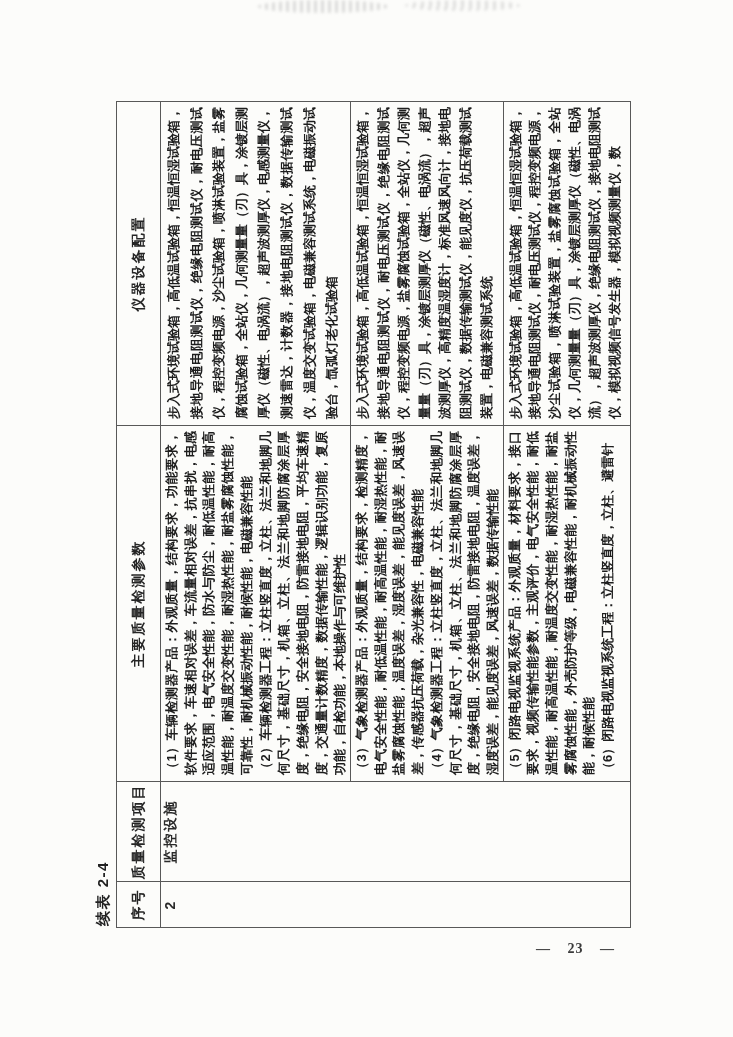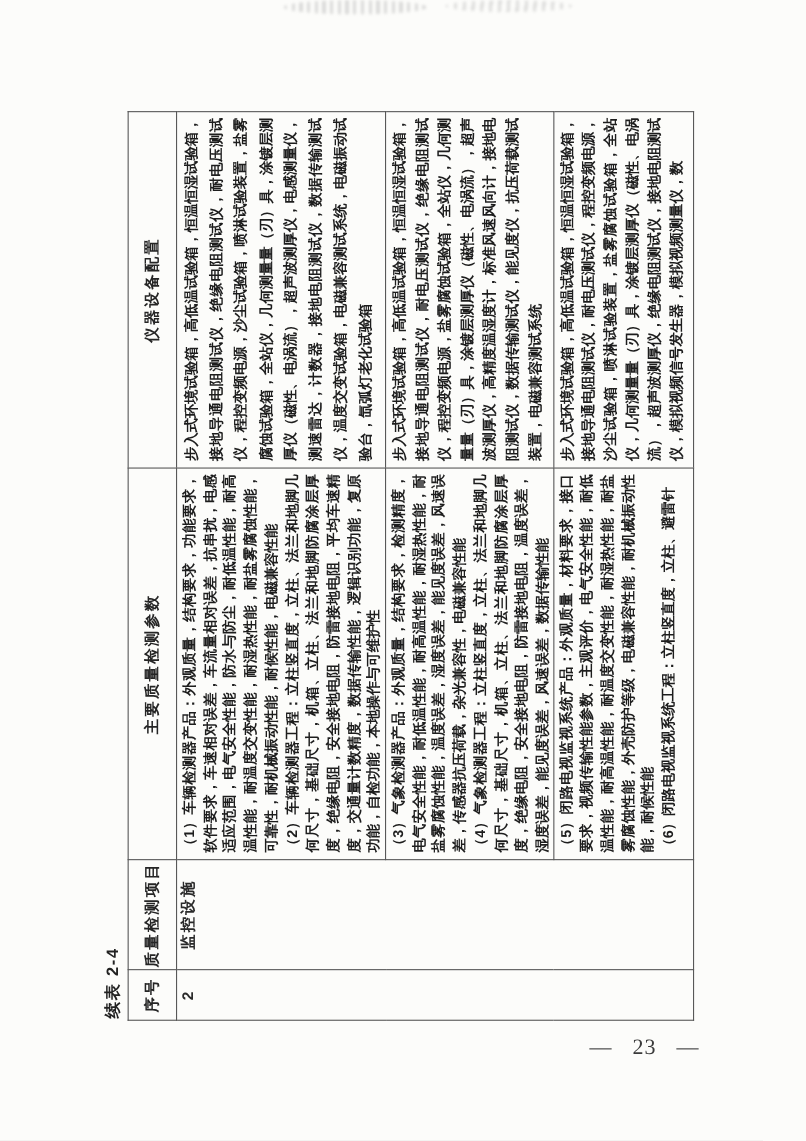--- a/index.html
+++ b/index.html
@@ -87,25 +87,26 @@
   td.lh-a { line-height: 22.6px; }
   td.lh-b { line-height: 20.6px; }
   td.lh-c { line-height: 19.8px; }
 
   .page-number {
     position: absolute;
     left: 536px;
     top: 941px;
     width: 100px;
     font-family: "Liberation Serif", "DejaVu Serif", serif;
-    font-size: 20px;
+    font-size: 14px;
     color: #3a3a3a;
     letter-spacing: 1px;
     word-spacing: 12px;
     white-space: nowrap;
+    font-weight: bold;
   }
 
   
   .smudge {
     position: absolute;
     filter: blur(1.5px);
     opacity: 0.35;
     border-radius: 50%;
     pointer-events: none;
   }

